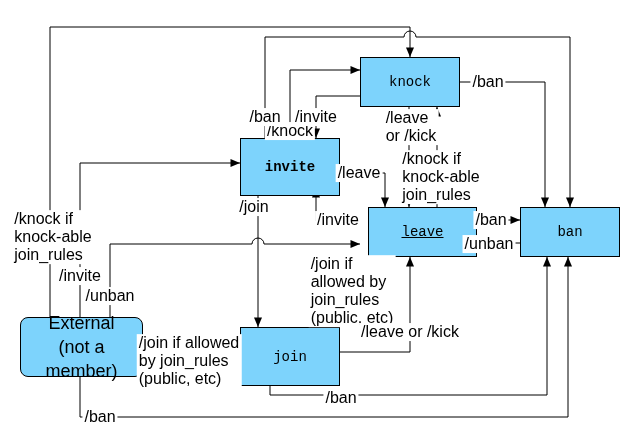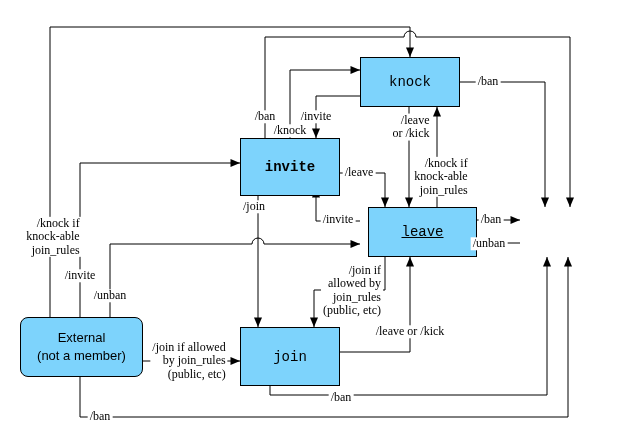--- a/index.html
+++ b/index.html
@@ -9,26 +9,26 @@
   }
   #wires{position:absolute;left:0;top:0;width:641px;height:446px;}
   .node{
     position:absolute;box-sizing:border-box;border:1px solid #000;background:#7dd3fc;
     display:flex;align-items:center;justify-content:center;
     font-family:"Liberation Mono","DejaVu Sans Mono",monospace;
     font-size:14px;text-align:center;white-space:pre-line;z-index:2;
   }
   .node.rounded{
     border-radius:8px;
-    font-family:"Liberation Sans",sans-serif;font-size:13px;line-height:1.35;
+    font-family:"Liberation Sans",sans-serif;font-size:18px;line-height:1.35;
   }
   .elabel{
     position:absolute;transform:translate(-50%,-50%);
-    background:#ffffff;font-size:12px;line-height:1.12;text-align:right;
-    white-space:pre-line;padding:0 2px;z-index:3;font-family:Liberation Serif, serif;
+    background:#ffffff;font-size:16px;line-height:1.12;text-align:left;
+    white-space:pre-line;padding:0 2px;z-index:3;
   }
 </style>
 </head>
 <body>
 
 <div id="canvas">
 
   <svg id="wires" width="641" height="446" viewBox="0 0 641 446" fill="none" stroke="#000" stroke-width="1">
     <defs>
       <marker id="arr" markerUnits="userSpaceOnUse" markerWidth="11" markerHeight="9" refX="10" refY="4.5" orient="auto">
@@ -55,20 +55,21 @@
     <path marker-end="url(#arr)" d="M385,257 L385,290 L314,290 L314,327"></path>
     <path marker-end="url(#arr)" d="M340,352 L410,352 L410,257"></path>
     <path marker-end="url(#arr)" d="M270,377 L270,395 L547,395 L547,257"></path>
   </svg>
 
   <div class="node rounded" style="left:20px;top:317px;width:123px;height:60px;">External
 (not a member)</div>
   <div class="node" style="left:360px;top:57px;width:100px;height:50px;">knock</div>
   <div class="node" style="left:240px;top:138px;width:100px;height:58px;font-weight:bold;">invite</div>
   <div class="node" style="left:368px;top:207px;width:109px;height:50px;text-decoration:underline;">leave</div>
+  <div class="node" style="left:520px;top:207px;width:100px;height:50px;">ban</div>
   <div class="node" style="left:240px;top:327px;width:100px;height:59px;">join</div>
 
   <div class="elabel" style="left:53px;top:237px;">/knock if
 knock-able
 join_rules</div>
   <div class="elabel" style="left:80px;top:276px;">/invite</div>
   <div class="elabel" style="left:110px;top:296px;">/unban</div>
   <div class="elabel" style="left:189px;top:361px;">/join if allowed
 by join_rules
 (public, etc)</div>

